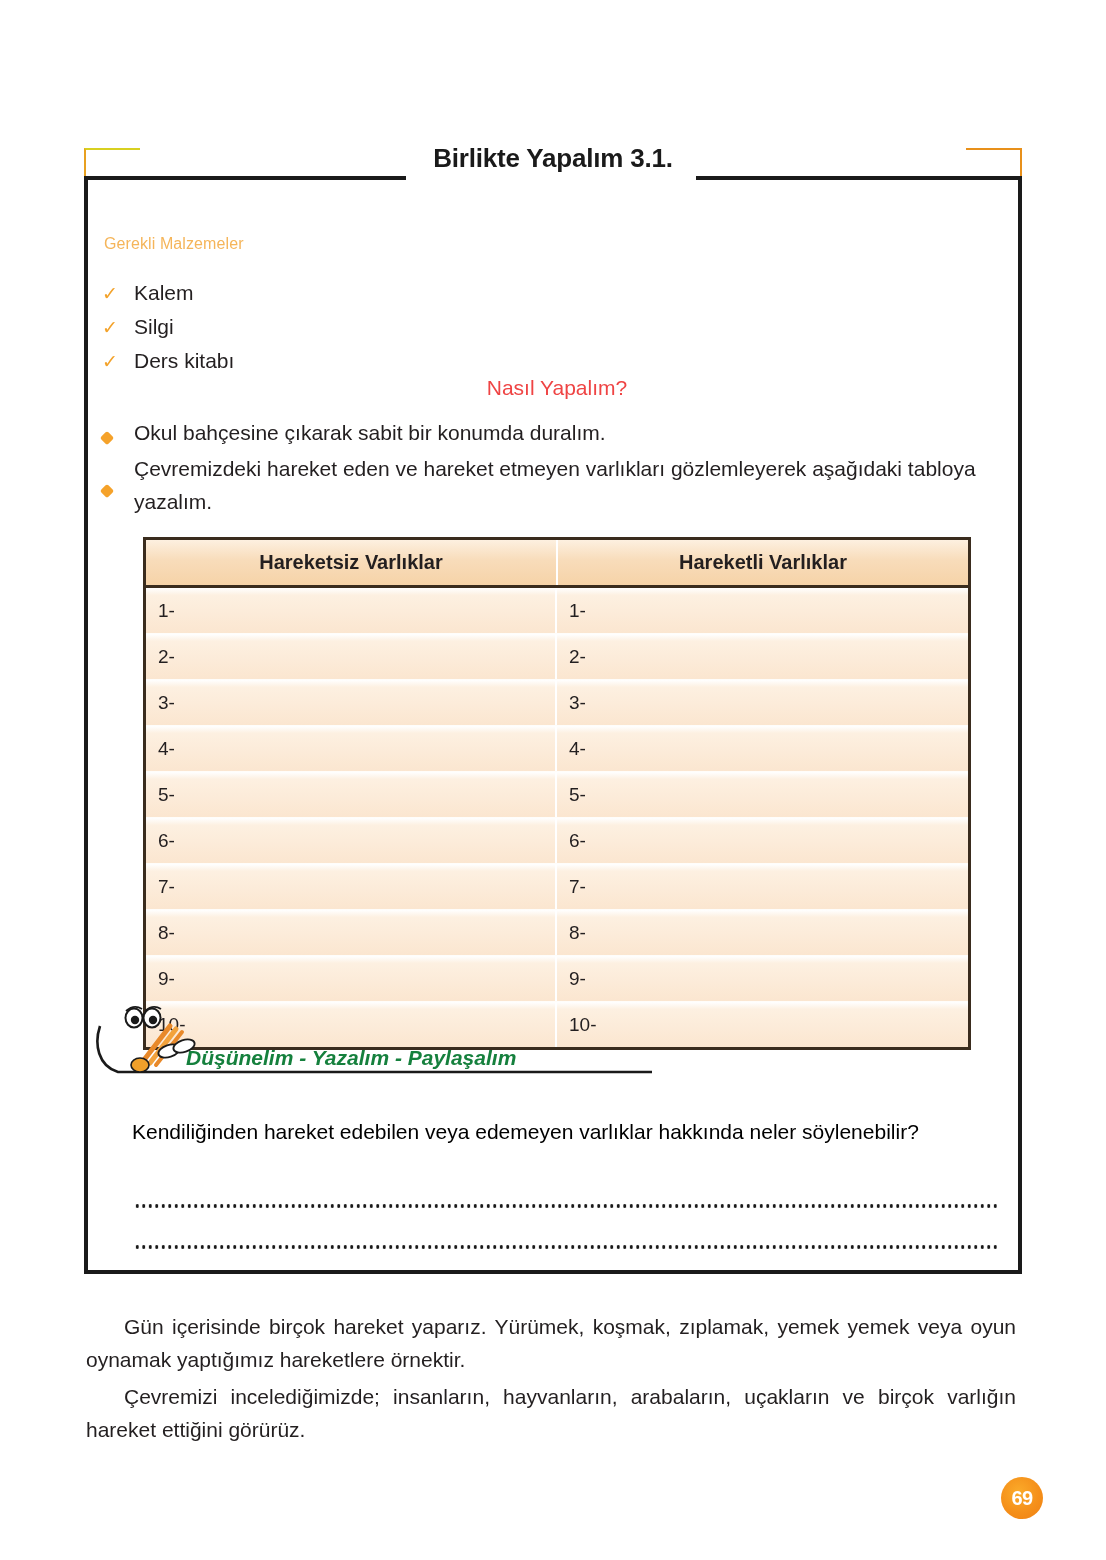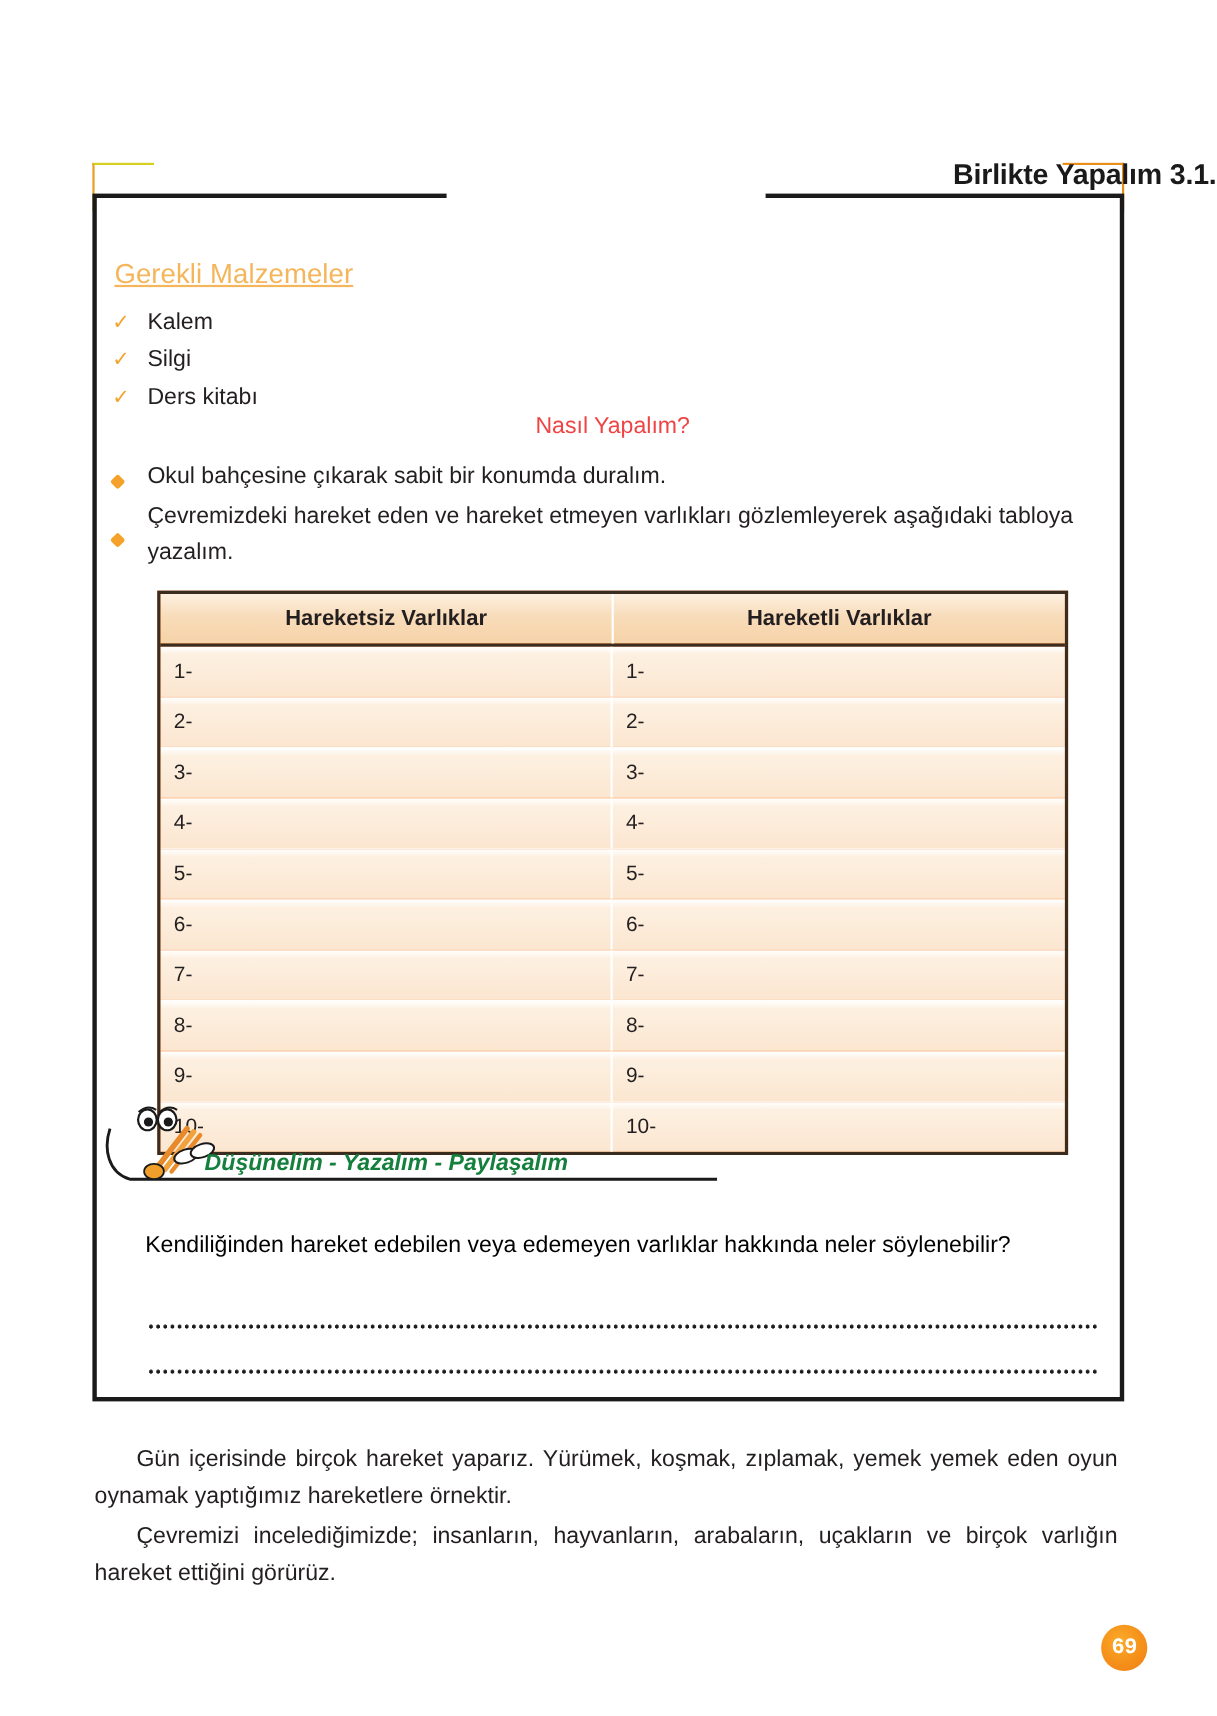--- a/index.html
+++ b/index.html
@@ -64,40 +64,38 @@
     width: 1106px;
     text-align: center;
     z-index: 5;
   }
   #title-block .tline {
     font-size: 26px;
     font-weight: bold;
     line-height: 33px;
     color: #1a1a1a;
     letter-spacing: -0.2px;
-    text-align: right;
   }
 
   
   #frame-inner {
     position: absolute;
     left: 0;
     top: 0;
     width: 938px;
     height: 1098px;
   }
 
   .section-heading-left {
     position: absolute;
     left: 16px;
     top: 55px;
-    font-size: 25px;
+    font-size: 16px;
     color: #f5b55a;
     letter-spacing: 0.1px;
-    text-decoration: underline;
   }
 
   #materials-list {
     position: absolute;
     left: 14px;
     top: 96px;
     list-style: none;
     margin: 0;
     padding: 0;
   }
@@ -274,21 +272,20 @@
     height: 42px;
     border-radius: 50%;
     background: radial-gradient(circle at 42% 36%, #fbab2a 0%, #f5901a 55%, #ef7f12 100%);
     color: #ffffff;
     font-size: 20px;
     font-weight: bold;
     display: flex;
     align-items: center;
     justify-content: center;
     letter-spacing: -0.5px;
-    font-family: Liberation Mono, monospace;
   }
 </style>
 </head>
 <body>
 
 <div class="corner-bracket" id="corner-bracket-left"></div>
 <div class="corner-bracket" id="corner-bracket-right"></div>
 
 <div id="activity-frame">
   <div id="frame-title-gap"></div>
@@ -400,17 +397,17 @@
     <div class="answer-line" id="answer-line-1"></div>
     <div class="answer-line" id="answer-line-2"></div>
   </div>
 </div>
 
 <div id="title-block">
   <div class="tline">Birlikte Yapalım 3.1.</div>
 </div>
 
 <div id="closing-paragraphs">
-  <p>Gün içerisinde birçok hareket yaparız. Yürümek, koşmak, zıplamak, yemek yemek eden oyun oynamak yaptığımız hareketlere örnektir.</p>
+  <p>Gün içerisinde birçok hareket yaparız. Yürümek, koşmak, zıplamak, yemek yemek veya oyun oynamak yaptığımız hareketlere örnektir.</p>
   <p>Çevremizi incelediğimizde; insanların, hayvanların, arabaların, uçakların ve birçok varlığın hareket ettiğini görürüz.</p>
 </div>
 
 <div id="page-number-badge">69</div>
 
 </body></html>

